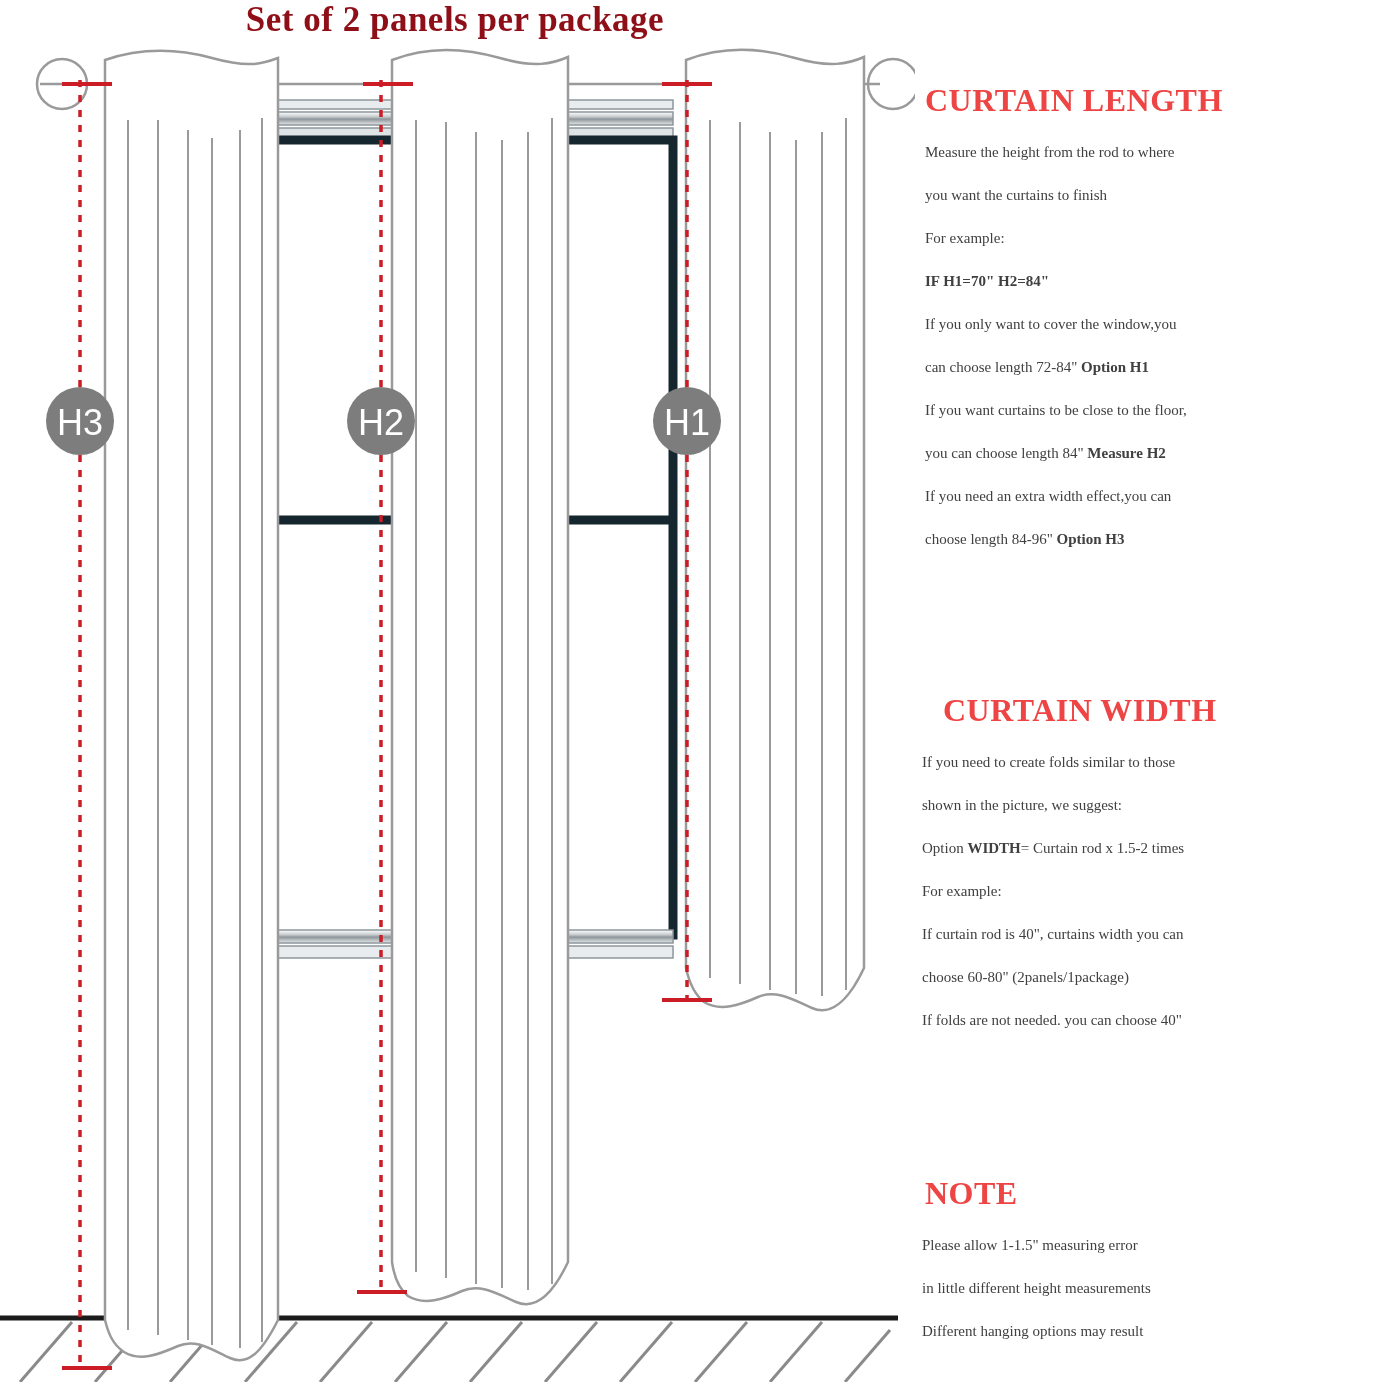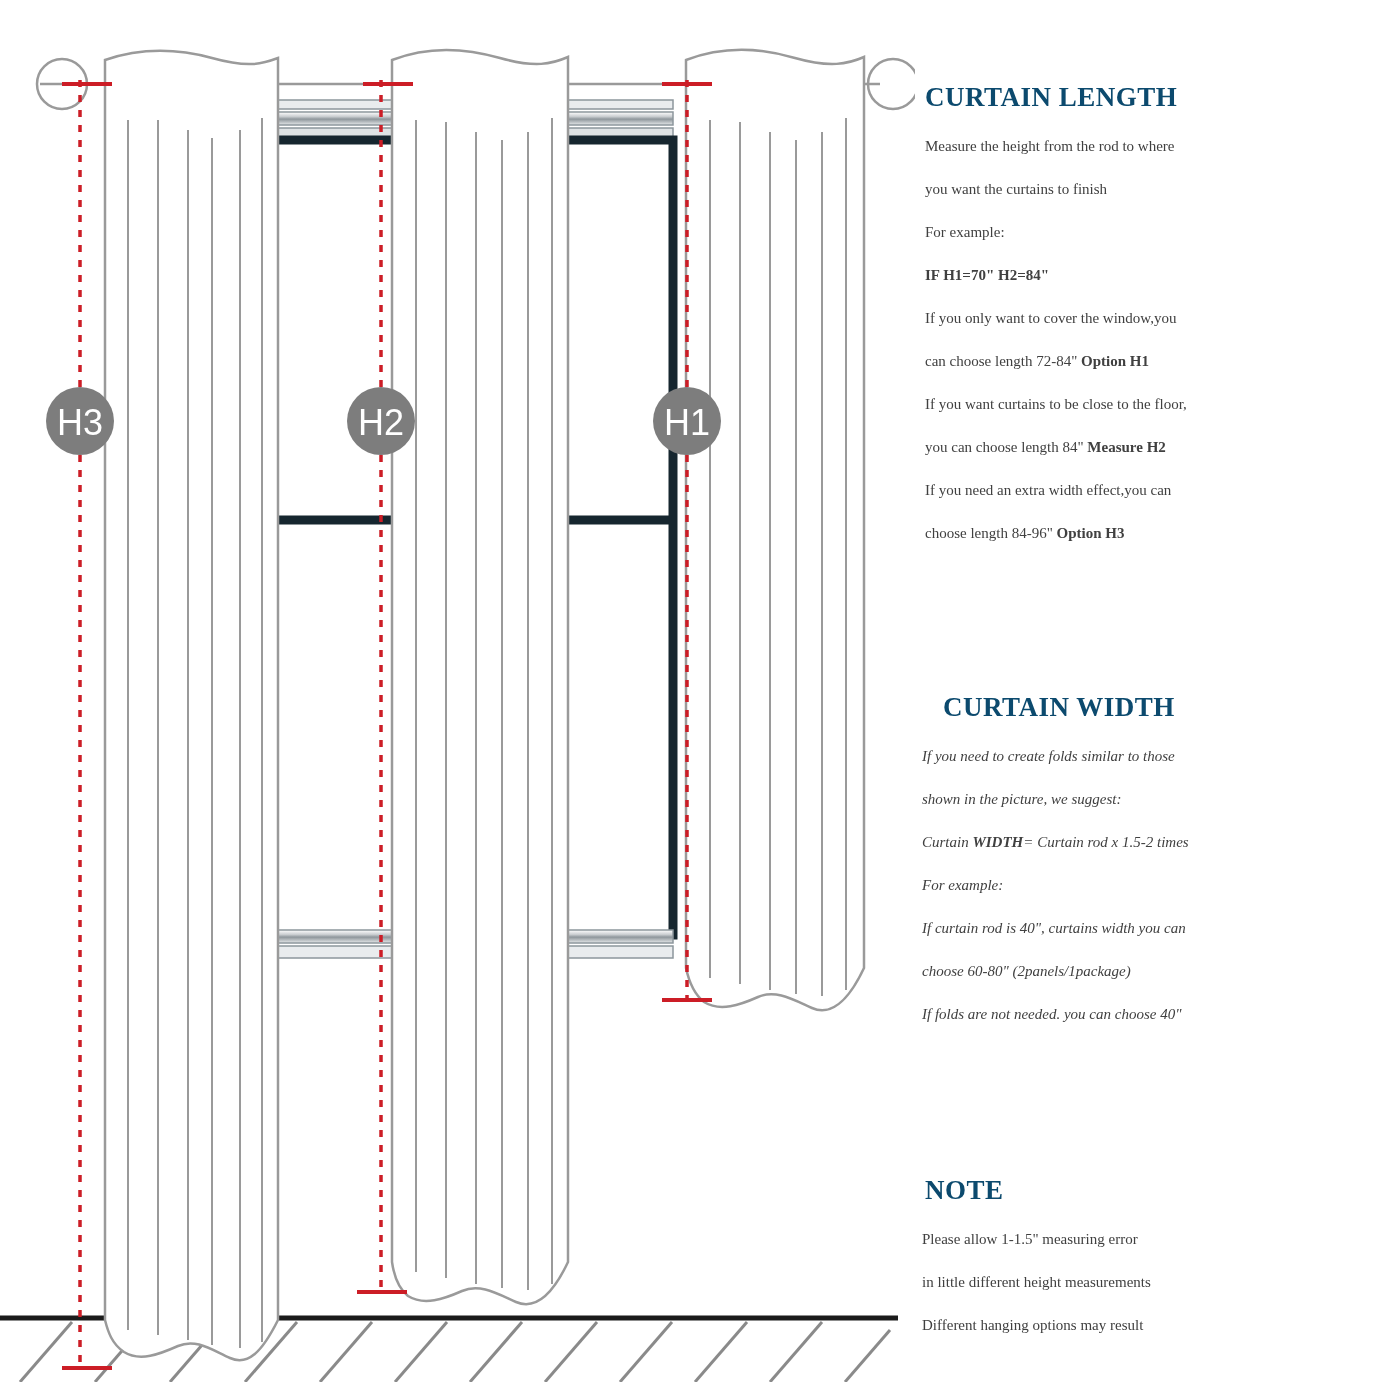--- a/index.html
+++ b/index.html
@@ -39,49 +39,50 @@
   #textcol {
     position: absolute;
     left: 920px;
     top: 70px;
     width: 479px;
     height: 1312px;
   }
   .sec-head {
     font-family: "Liberation Serif", serif;
     font-weight: bold;
-    font-size: 27px;
-    color: #0c4a6e;
+    font-size: 32px;
+    color: #ef4444;
     letter-spacing: 0.5px;
     margin: 0 0 12px 0;
   }
   .sec-body p {
     font-family: "Liberation Serif", serif;
     font-size: 15px;
     color: #404040;
     line-height: 43px;
     margin: 0;
     white-space: nowrap;
   }
   .sec-body b { font-weight: bold; }
   #sec-length { position: absolute; left: 0px; top: 12px; width: 479px; }
   #sec-width  { position: absolute; left: 0px; top: 622px; width: 479px; }
   #sec-note   { position: absolute; left: 0px; top: 1105px; width: 479px; }
   #sec-length .sec-head { margin-left: 5px; }
   #sec-width .sec-head  { margin-left: 23px; }
   #sec-note .sec-head   { margin-left: 5px; }
   #sec-length .sec-body { margin-left: 5px; }
-  #sec-width .sec-body  { margin-left: 2px; font-style: italic; }
+  #sec-width .sec-body  { margin-left: 2px; }
   #sec-note .sec-body   { margin-left: 2px; }
 </style>
 </head>
 <body>
 
 <div id="page">
 
+  <div class="title">Set of 2 panels per package</div>
 
   <svg id="diagram" viewBox="0 0 915 1382">
     <defs>
       <linearGradient id="rodgrad" x1="0" y1="0" x2="0" y2="1">
         <stop offset="0%" stop-color="#ffffff"></stop>
         <stop offset="35%" stop-color="#c9cdd0"></stop>
         <stop offset="55%" stop-color="#8e969b"></stop>
         <stop offset="100%" stop-color="#e6e9ea"></stop>
       </linearGradient>
     </defs>
@@ -219,21 +220,21 @@
         <p>If you need an extra width effect,you can</p>
         <p><span>choose length 84-96" </span><b>Option H3</b></p>
       </div>
     </div>
 
     <div id="sec-width">
       <div class="sec-head">CURTAIN WIDTH</div>
       <div class="sec-body">
         <p>If you need to create folds similar to those</p>
         <p>shown in the picture, we suggest:</p>
-        <p><span>Curtain </span><b>WIDTH</b><span>= Curtain rod x 1.5-2 times</span></p>
+        <p><span>Option </span><b>WIDTH</b><span>= Curtain rod x 1.5-2 times</span></p>
         <p>For example:</p>
         <p>If curtain rod is 40", curtains width you can</p>
         <p>choose 60-80" (2panels/1package)</p>
         <p>If folds are not needed. you can choose 40"</p>
       </div>
     </div>
 
     <div id="sec-note">
       <div class="sec-head">NOTE</div>
       <div class="sec-body">

